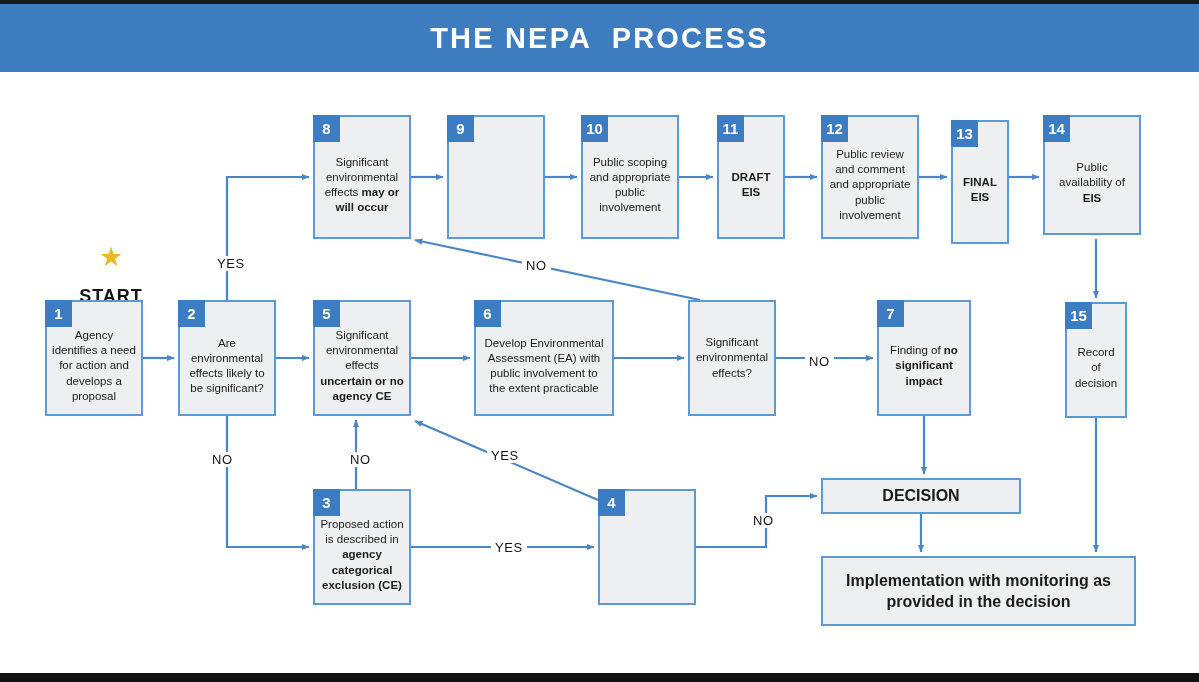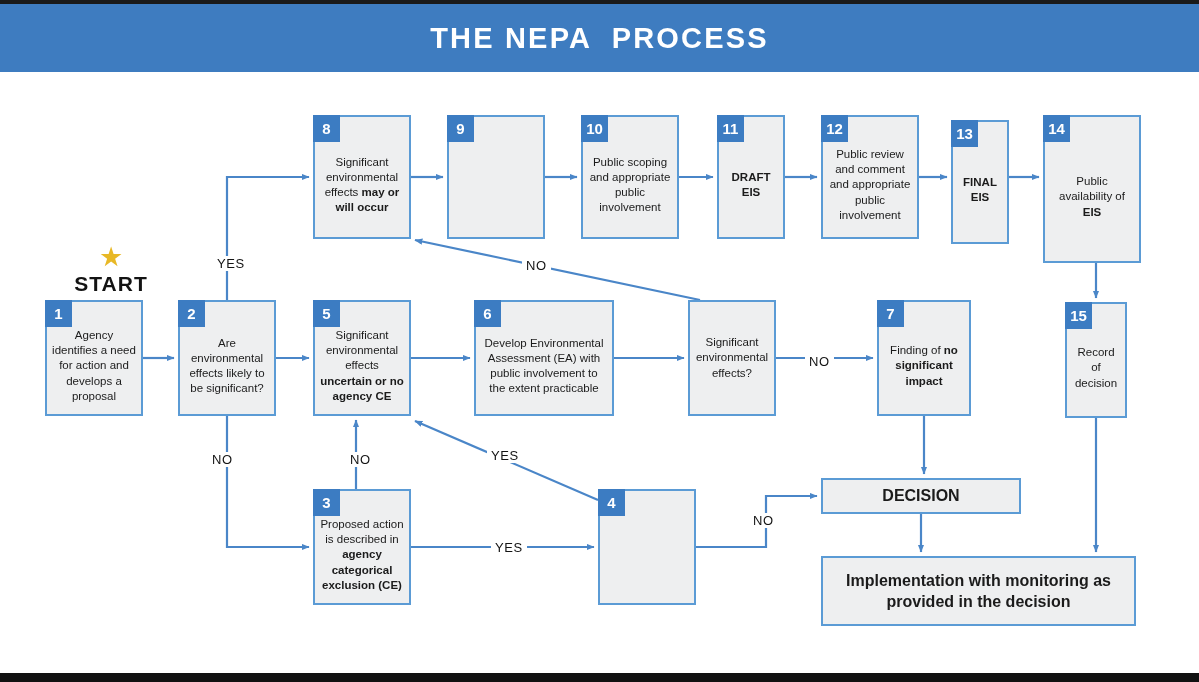--- a/index.html
+++ b/index.html
@@ -118,25 +118,25 @@
     top: 246px;
     width: 110px;
     text-align: center;
   }
   #start-star {
     font-size: 27px;
     line-height: 22px;
     color: #e8b826;
   }
   #start-label {
-    font-size: 21px;
+    font-size: 18px;
     font-weight: bold;
     letter-spacing: 1px;
     color: #131313;
-    margin-top: 4px;
+    margin-top: 18px;
   }
 </style>
 </head>
 <body>
 
 <div id="page">
 
   <div id="top-rule"></div>
 
   <div id="title-bar">
@@ -249,21 +249,21 @@
         <div class="body" style="padding-top: 16px;"><b>DRAFT EIS</b></div>
       </div>
       <div class="node" style="left: 821px; top: 115px; width: 98px; height: 124px; align-items: center;">
         <div class="badge">12</div>
         <div class="body" style="padding-top: 16px;">Public review and comment and appropriate public involvement</div>
       </div>
       <div class="node" style="left: 951px; top: 120px; width: 58px; height: 124px;">
         <div class="badge">13</div>
         <div class="body" style="padding-top: 16px;"><b>FINAL EIS</b></div>
       </div>
-      <div class="node" style="left: 1043px; top: 115px; width: 98px; height: 148px;">
+      <div class="node" style="left: 1043px; top: 115px; width: 98px; height: 120px;">
         <div class="badge">14</div>
         <div class="body" style="padding-top: 16px;">Public availability of <b>EIS</b></div>
       </div>
       <div class="node" style="left: 1065px; top: 302px; width: 62px; height: 116px;">
         <div class="badge">15</div>
         <div class="body" style="padding-top: 16px;">Record of decision</div>
       </div>
       <div class="node wide" style="left: 821px; top: 478px; width: 200px; height: 36px;">
         <div class="body">DECISION</div>
       </div>

